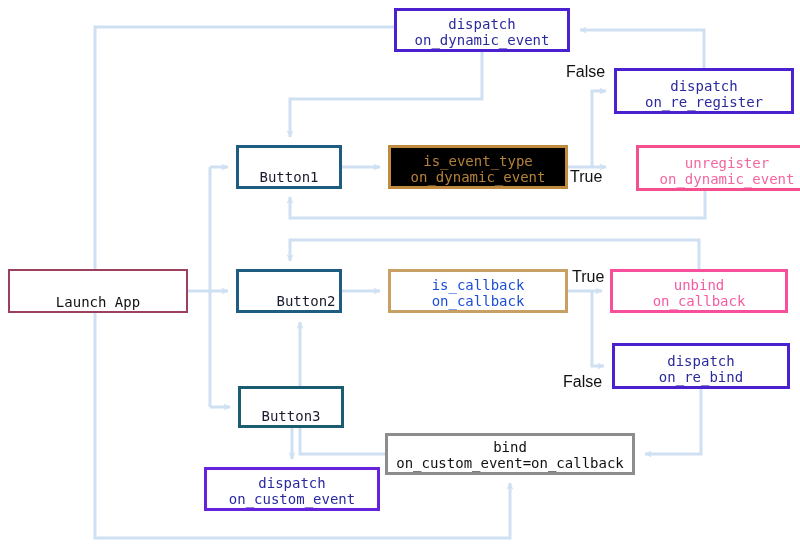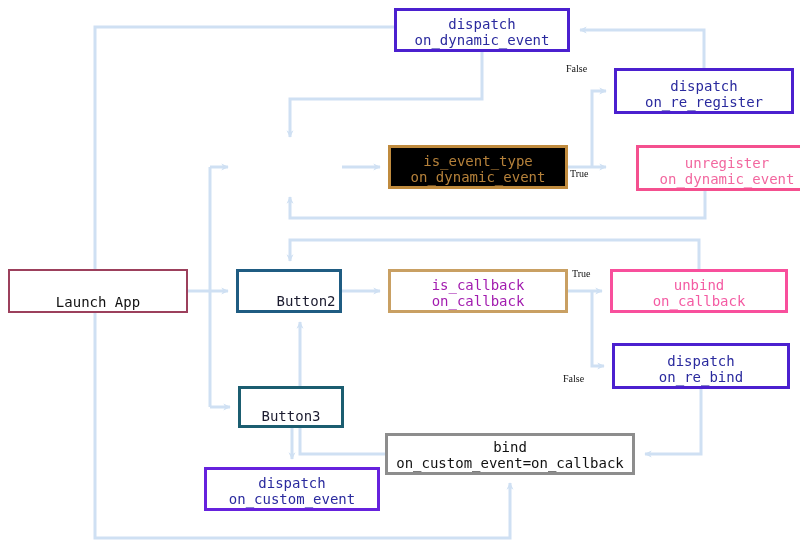--- a/index.html
+++ b/index.html
@@ -4,22 +4,22 @@
 <style>
   html,body{margin:0;padding:0;background:#ffffff;}
   body{width:800px;height:551px;overflow:hidden;
        font-family:"DejaVu Sans Mono","Liberation Mono",monospace;}
   #stage{position:relative;width:800px;height:551px;background:#fff;}
   svg.edges{position:absolute;left:0;top:0;width:800px;height:551px;}
   .node{position:absolute;box-sizing:border-box;background:#ffffff;
         display:flex;align-items:flex-end;justify-content:center;
         text-align:center;line-height:1.18;white-space:pre;}
   .node .nl{display:block;}
-  .edge-label{position:absolute;font-family:Liberation Serif, serif;
-        font-size:10px;color:#111111;background:transparent;white-space:nowrap;}
+  .edge-label{position:absolute;font-family:Liberation Sans, sans-serif;
+        font-size:16px;color:#111111;background:transparent;white-space:nowrap;}
 </style>
 </head>
 <body>
 
 <div id="stage" style="background: rgb(255, 255, 255);">
 
   <svg class="edges" viewBox="0 0 800 551" xmlns="http://www.w3.org/2000/svg">
     <defs>
       <marker id="ah" markerWidth="9" markerHeight="9" refX="7.2" refY="4.5" orient="auto" markerUnits="userSpaceOnUse">
         <path d="M0.5,1 L8,4.5 L0.5,8 L2.6,4.5 Z" fill="#cfe0f3"></path>
@@ -59,25 +59,26 @@
 
       <path d="M292,428 L292,459" marker-end="url(#ah)"></path>
 
       <path d="M385,454 L300,454 L300,322" marker-end="url(#ah)"></path>
 
     </g>
   </svg>
 
   <div class="node" style="left: 394px; top: 8px; width: 176px; height: 44px; border: 3px solid rgb(75, 32, 207); color: rgb(42, 42, 158); background: rgb(255, 255, 255); font-size: 14px;"><div><span class="nl">dispatch</span><span class="nl">on_dynamic_event</span></div></div>
   <div class="node" style="left: 614px; top: 68px; width: 180px; height: 46px; border: 3px solid rgb(75, 32, 207); color: rgb(42, 42, 158); background: rgb(255, 255, 255); font-size: 14px;"><div><span class="nl">dispatch</span><span class="nl">on_re_register</span></div></div>
+  <div class="node" style="left: 236px; top: 145px; width: 106px; height: 44px; border: 3px solid rgb(31, 92, 130); color: rgb(27, 27, 47); background: rgb(255, 255, 255); font-size: 14px;"><div><span class="nl">Button1</span></div></div>
   <div class="node" style="left: 388px; top: 145px; width: 180px; height: 44px; border: 3px solid rgb(192, 139, 62); color: rgb(181, 129, 58); background: #000000; font-size: 14px;"><div><span class="nl">is_event_type</span><span class="nl">on_dynamic_event</span></div></div>
   <div class="node" style="left: 614px; top: 145px; width: 182px; height: 46px; border: 3px solid rgb(244, 80, 143); color: rgb(242, 103, 159); background: rgb(255, 255, 255); font-size: 14px; margin-left: 22px;"><div><span class="nl">unregister</span><span class="nl">on_dynamic_event</span></div></div>
   <div class="node" style="left: 8px; top: 269px; width: 180px; height: 44px; border: 2px solid rgb(156, 64, 92); color: rgb(17, 17, 17); background: rgb(255, 255, 255); font-size: 14px;"><div><span class="nl">Launch App</span></div></div>
   <div class="node" style="left: 236px; top: 269px; width: 106px; height: 44px; border: 3px solid rgb(31, 92, 130); color: rgb(27, 27, 47); background: rgb(255, 255, 255); font-size: 14px; padding-left: 34px;"><div><span class="nl">Button2</span></div></div>
-  <div class="node" style="left: 388px; top: 269px; width: 180px; height: 44px; border: 3px solid rgb(201, 160, 99); color: #a21caf; background: rgb(255, 255, 255); font-size: 14px;"><div><span class="nl">is_callback</span><span class="nl">on_callback</span></div></div>
+  <div class="node" style="left: 388px; top: 269px; width: 180px; height: 44px; border: 3px solid rgb(201, 160, 99); color: #1d4ed8; background: rgb(255, 255, 255); font-size: 14px;"><div><span class="nl">is_callback</span><span class="nl">on_callback</span></div></div>
   <div class="node" style="left: 610px; top: 269px; width: 178px; height: 44px; border: 3px solid rgb(248, 79, 156); color: rgb(244, 91, 163); background: rgb(255, 255, 255); font-size: 14px;"><div><span class="nl">unbind</span><span class="nl">on_callback</span></div></div>
   <div class="node" style="left: 612px; top: 343px; width: 178px; height: 46px; border: 3px solid rgb(75, 32, 207); color: rgb(42, 42, 158); background: rgb(255, 255, 255); font-size: 14px;"><div><span class="nl">dispatch</span><span class="nl">on_re_bind</span></div></div>
   <div class="node" style="left: 238px; top: 386px; width: 106px; height: 42px; border: 3px solid rgb(27, 93, 112); color: rgb(27, 27, 47); background: rgb(255, 255, 255); font-size: 14px;"><div><span class="nl">Button3</span></div></div>
   <div class="node" style="left: 385px; top: 433px; width: 250px; height: 42px; border: 3px solid rgb(141, 141, 141); color: rgb(17, 17, 17); background: rgb(255, 255, 255); font-size: 14px;"><div><span class="nl">bind</span><span class="nl">on_custom_event=on_callback</span></div></div>
   <div class="node" style="left: 204px; top: 467px; width: 176px; height: 44px; border: 3px solid rgb(102, 34, 221); color: rgb(42, 42, 158); background: rgb(255, 255, 255); font-size: 14px;"><div><span class="nl">dispatch</span><span class="nl">on_custom_event</span></div></div>
 
   <span class="edge-label" style="left: 566px; top: 63px;">False</span>
   <span class="edge-label" style="left: 570px; top: 168px;">True</span>
   <span class="edge-label" style="left: 572px; top: 268px;">True</span>
   <span class="edge-label" style="left: 563px; top: 373px;">False</span>

